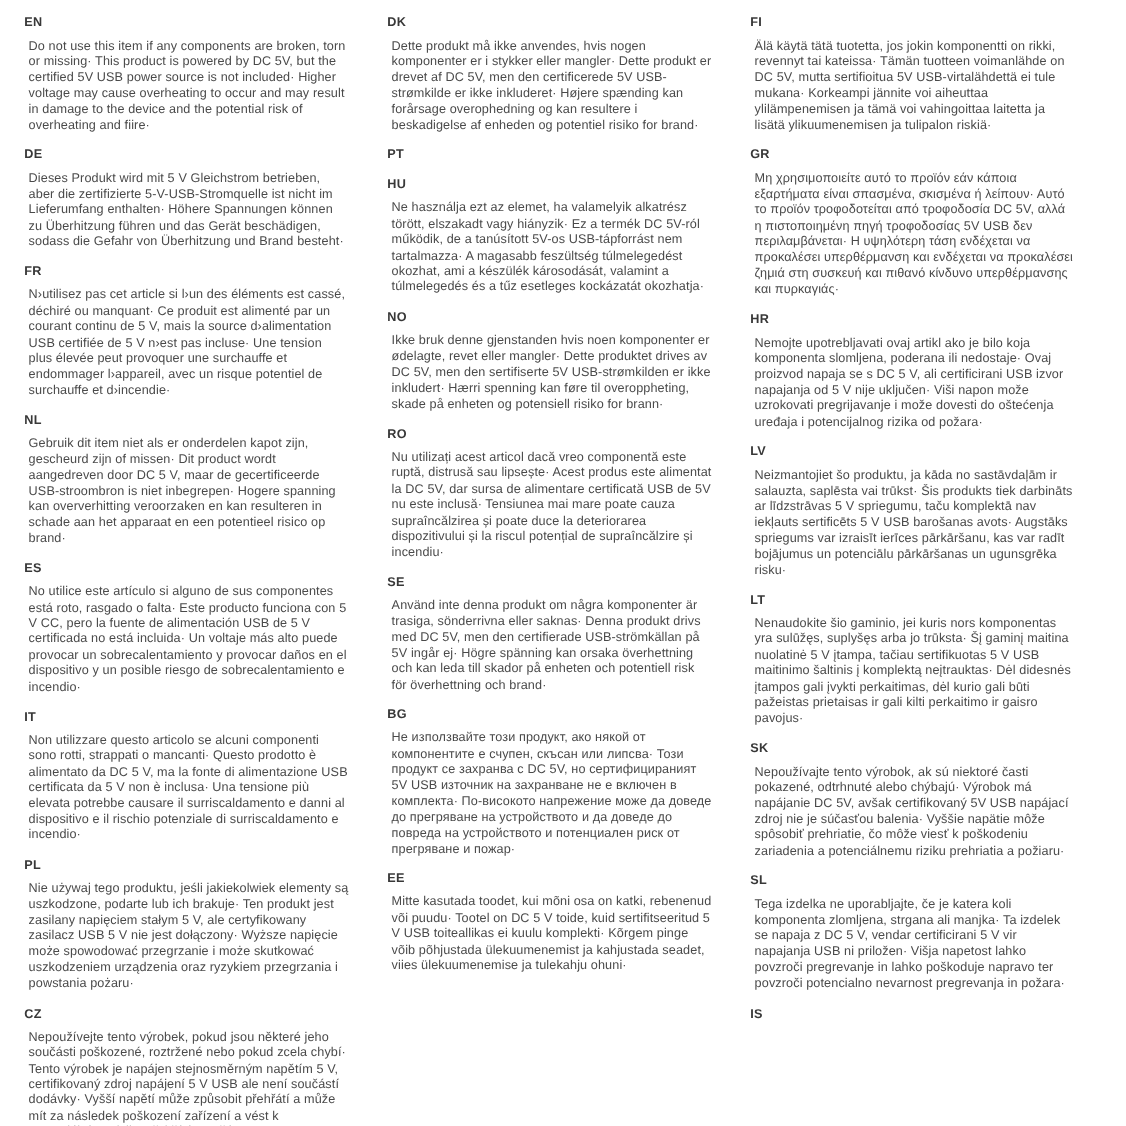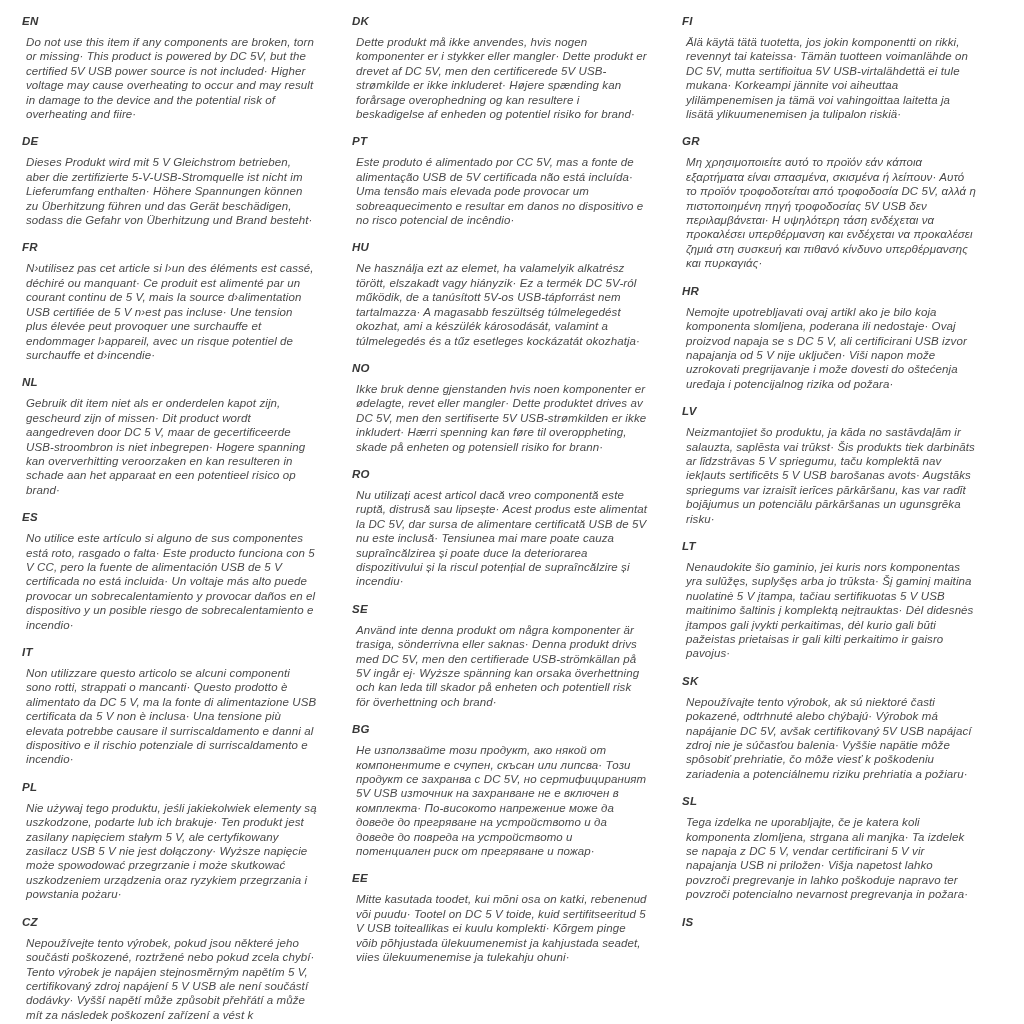--- a/index.html
+++ b/index.html
@@ -22,21 +22,20 @@
     display: grid;
     grid-template-columns: 299px 299px 299px;
     column-gap: 31px;
     background: #ffffff;
   }
   .col {
     width: 299px;
   }
   .lang-section {
     margin: 0 0 13px 0;
-    font-style: italic;
   }
   .lang-code {
     margin: 0 0 7px 0;
     font-size: 11.5px;
     font-weight: bold;
     letter-spacing: 0.3px;
     color: #383838;
     line-height: 14px;
   }
   .lang-text {
@@ -87,37 +86,36 @@
     </section>
   </div>
 
   <div class="col">
     <section class="lang-section">
       <h2 class="lang-code">DK</h2>
       <p class="lang-text">Dette produkt må ikke anvendes, hvis nogen komponenter er i stykker eller mangler· Dette produkt er drevet af DC 5V, men den certificerede 5V USB-strømkilde er ikke inkluderet· Højere spænding kan forårsage overophedning og kan resultere i beskadigelse af enheden og potentiel risiko for brand·</p>
     </section>
     <section class="lang-section">
       <h2 class="lang-code">PT</h2>
-      <p class="lang-text">Este produto é alimentado por CC 5V, mas a fonte de alimentação USB de 5V certificada não está incluída· Uma tensão mais elevada pode provocar um sobreaquecimento e resultar em danos no dispositivo e no risco potencial de incêndio·</p>
     </section>
     <section class="lang-section">
       <h2 class="lang-code">HU</h2>
       <p class="lang-text">Ne használja ezt az elemet, ha valamelyik alkatrész törött, elszakadt vagy hiányzik· Ez a termék DC 5V-ról működik, de a tanúsított 5V-os USB-tápforrást nem tartalmazza· A magasabb feszültség túlmelegedést okozhat, ami a készülék károsodását, valamint a túlmelegedés és a tűz esetleges kockázatát okozhatja·</p>
     </section>
     <section class="lang-section">
       <h2 class="lang-code">NO</h2>
       <p class="lang-text">Ikke bruk denne gjenstanden hvis noen komponenter er ødelagte, revet eller mangler· Dette produktet drives av DC 5V, men den sertifiserte 5V USB-strømkilden er ikke inkludert· Hærri spenning kan føre til overoppheting, skade på enheten og potensiell risiko for brann·</p>
     </section>
     <section class="lang-section">
       <h2 class="lang-code">RO</h2>
       <p class="lang-text">Nu utilizați acest articol dacă vreo componentă este ruptă, distrusă sau lipsește· Acest produs este alimentat la DC 5V, dar sursa de alimentare certificată USB de 5V nu este inclusă· Tensiunea mai mare poate cauza supraîncălzirea și poate duce la deteriorarea dispozitivului și la riscul potențial de supraîncălzire și incendiu·</p>
     </section>
     <section class="lang-section">
       <h2 class="lang-code">SE</h2>
-      <p class="lang-text">Använd inte denna produkt om några komponenter är trasiga, sönderrivna eller saknas· Denna produkt drivs med DC 5V, men den certifierade USB-strömkällan på 5V ingår ej· Wyższe spänning kan orsaka överhettning och kan leda till skador på enheten och potentiell risk för överhettning och brand·</p>
+      <p class="lang-text">Använd inte denna produkt om några komponenter är trasiga, sönderrivna eller saknas· Denna produkt drivs med DC 5V, men den certifierade USB-strömkällan på 5V ingår ej· Högre spänning kan orsaka överhettning och kan leda till skador på enheten och potentiell risk för överhettning och brand·</p>
     </section>
     <section class="lang-section">
       <h2 class="lang-code">BG</h2>
       <p class="lang-text">Не използвайте този продукт, ако някой от компонентите е счупен, скъсан или липсва· Този продукт се захранва с DC 5V, но сертифицираният 5V USB източник на захранване не е включен в комплекта· По-високото напрежение може да доведе до прегряване на устройството и да доведе до повреда на устройството и потенциален риск от прегряване и пожар·</p>
     </section>
     <section class="lang-section">
       <h2 class="lang-code">EE</h2>
       <p class="lang-text">Mitte kasutada toodet, kui mõni osa on katki, rebenenud või puudu· Tootel on DC 5 V toide, kuid sertifitseeritud 5 V USB toiteallikas ei kuulu komplekti· Kõrgem pinge võib põhjustada ülekuumenemist ja kahjustada seadet, viies ülekuumenemise ja tulekahju ohuni·</p>
     </section>
   </div>

